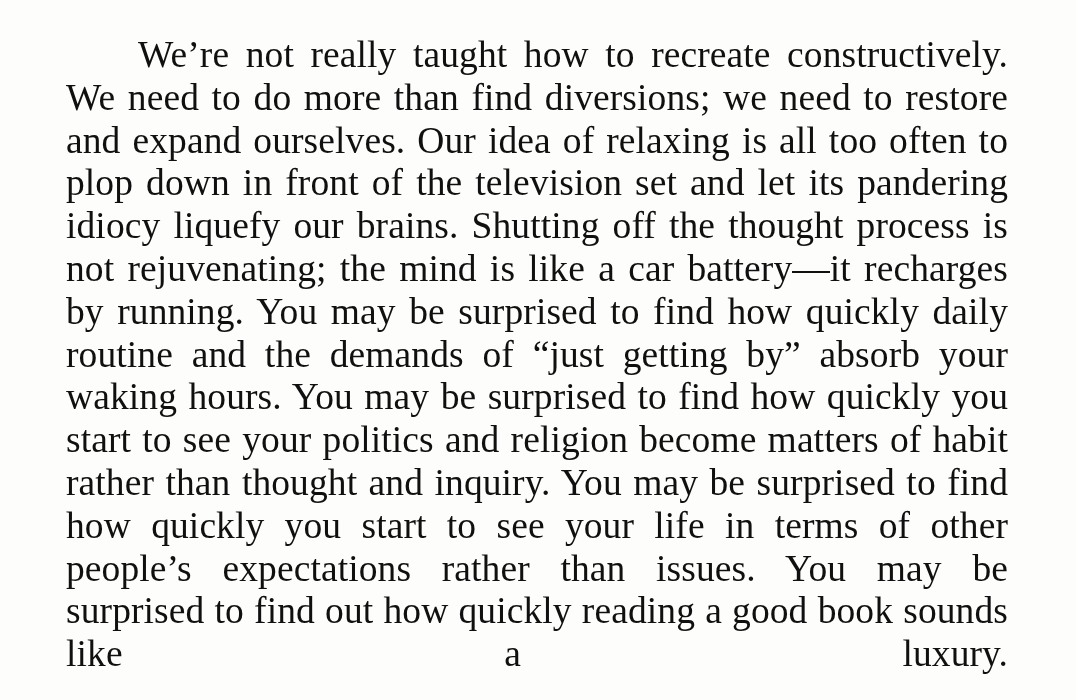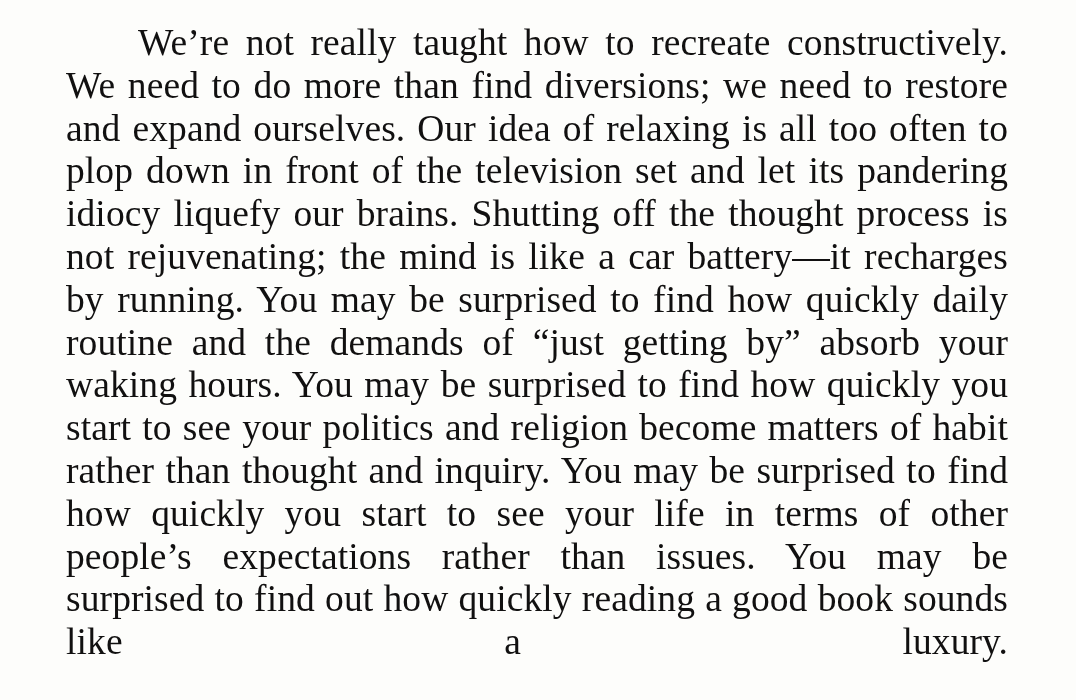--- a/index.html
+++ b/index.html
@@ -10,21 +10,21 @@
     width: 1076px;
     height: 700px;
     background: #fdfdfb;
     font-family: "Liberation Serif", serif;
     overflow: hidden;
   }
   .page {
     box-sizing: border-box;
     width: 1076px;
     height: 543px;
-    padding: 22px 68px 0 66px;
+    padding: 34px 68px 0 66px;
     background: #fdfdfb;
   }
   .body-text {
     margin: 0;
     color: #111010;
     font-family: "Liberation Serif", serif;
     font-size: 37.5px;
     line-height: 42.8px;
     text-align: justify;
     text-justify: inter-word;

